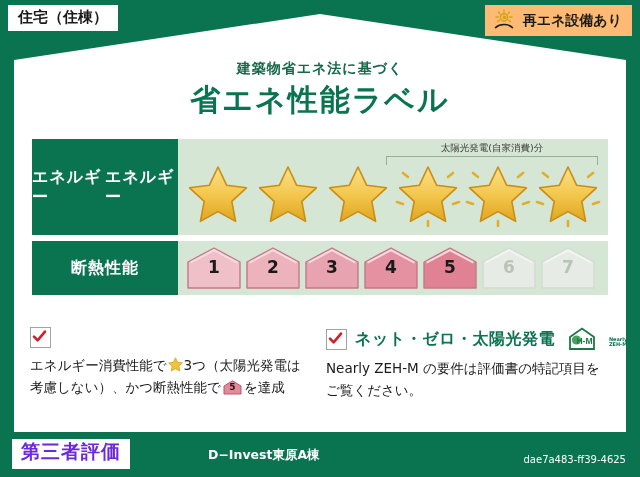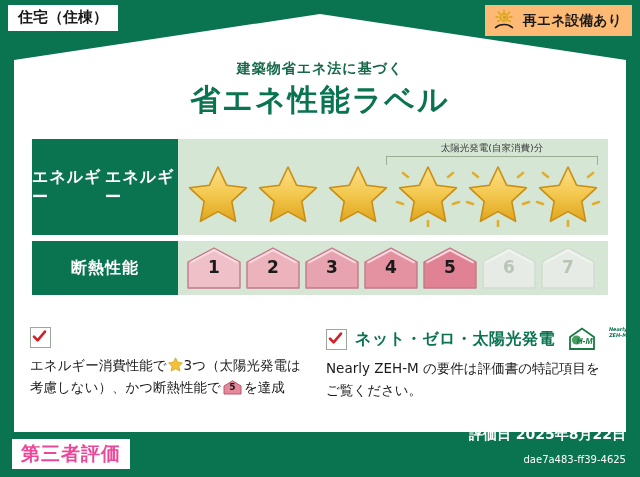--- a/index.html
+++ b/index.html
@@ -109,30 +109,30 @@
   .info-body{font-size:13.5px;color:#1a1a1a;line-height:1.65;letter-spacing:0px;}
   .inline-star{display:inline-block;width:15px;height:15px;vertical-align:-2px;margin:0 1px;}
   .inline-grade{
     display:inline-block;width:19px;height:15px;vertical-align:-3px;margin:0 2px;position:relative;
   }
   .inline-grade svg{width:19px;height:15px;display:block;}
   .inline-grade span{
     position:absolute;left:0;top:3px;width:19px;text-align:center;
     font-size:9px;font-weight:bold;color:#1a1a1a;line-height:1;
   }
-  #zehm-logo{display:inline-flex;gap:12px;vertical-align:-5px;margin-left:4px;font-style:italic;}
+  #zehm-logo{display:inline-flex;align-items:flex-end;gap:12px;vertical-align:-5px;margin-left:4px;}
   #zehm-logo svg{width:30px;height:24px;display:block;}
   #zehm-logo .cap{font-size:5px;font-weight:bold;color:#0a7350;line-height:1.15;padding-bottom:3px;}
 
   
   #bels-badge{
     position:absolute;left:12px;bottom:8px;background:#ffffff;
     padding:5px 9px 6px 9px;display:flex;align-items:center;gap:7px;z-index:9;
   }
-  #bels-badge .jp{font-size:19px;font-weight:bold;color:#ec4899;letter-spacing:1px;line-height:1;}
+  #bels-badge .jp{font-size:19px;font-weight:bold;color:#6d28d9;letter-spacing:1px;line-height:1;font-family:Liberation Mono, monospace;}
   #bels-badge .bels{font-size:22px;font-weight:bold;color:#0a7350;letter-spacing:0px;line-height:1;}
   #bldg-name{
     position:absolute;left:208px;bottom:16px;
     font-size:12.5px;font-weight:bold;color:#ffffff;line-height:1;
   }
   #eval-block{position:absolute;right:14px;bottom:11px;text-align:right;color:#ffffff;}
   #eval-date{font-size:14px;font-weight:bold;line-height:1.2;}
   #eval-id{font-size:10px;line-height:1.3;margin-top:10px;}
 </style>
 </head>
@@ -375,18 +375,18 @@
           <span>ZEH-M</span>
         </span>
       </span>
     </div>
     <div class="info-body">Nearly ZEH-M の要件は評価書の特記項目をご覧ください。</div>
   </div>
 
   <div id="bels-badge">
     <span class="jp">第三者評価</span>
   </div>
+  <div id="bldg-name">D−Invest東原A棟</div>
   <div id="eval-block">
-    <div id="eval-date">評価日 2025年8月22日</div>
     <div id="eval-id">dae7a483-ff39-4625</div>
   </div>
 
 </div>
 
 </body></html>

